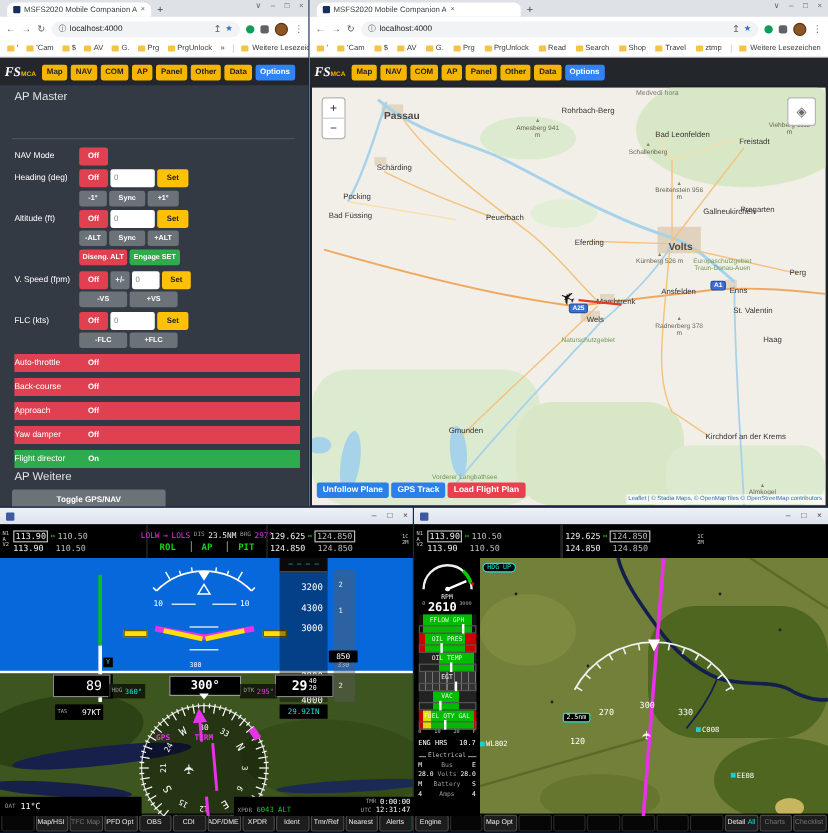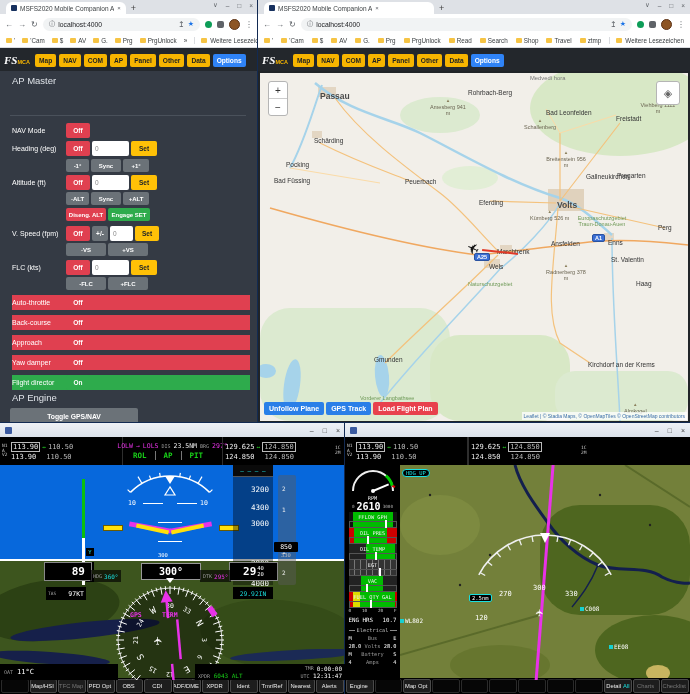--- a/index.html
+++ b/index.html
@@ -76,38 +76,38 @@
 .fblock.right{border-right:none;border-left:1px solid #2e2e2e}
 .fgut{display:flex;flex-direction:column;justify-content:center;font-size:4.5px;line-height:4.6px;color:#ccc;width:9px;flex:none}
 .frows{flex:1;display:flex;flex-direction:column;justify-content:center;gap:1px}
 .frow{display:flex;align-items:center;gap:2px;font-size:7px}
 .frow .std{color:#bbb}
 .fbox{border:1px solid #bbb;padding:0 1px}
 .farr{color:#23d023;font-size:6px}
 .ctrblock{flex:1;display:flex;flex-direction:column;justify-content:center;gap:1px;min-width:0;padding:0 2px}
 .wptrow{display:flex;align-items:center;gap:3px;justify-content:center;font-size:6.5px}
 .mag{color:#e832e8}.cyn{color:#1ae0e0}.grn2{color:#18d018}.glbl{color:#9a9a9a;font-size:5px}
-.modesrow{display:flex;justify-content:flex-start}
+.modesrow{display:flex;justify-content:space-between}
 .modesrow span{color:#18d018;font-weight:bold;font-size:7.5px;padding:0 8px;border-left:1px solid #777}
 .modesrow span:first-child{border-left:none}
 .mfdtitle{text-align:center;font-size:7.5px;color:#1ae0e0}
 .softkeys{position:absolute;left:0;right:0;bottom:0;height:14px;background:#000;display:flex;gap:1px;padding:1px}
 .sk{flex:1;background:#1d1d1d;border:1px solid #4a4a4a;border-radius:2px;display:flex;align-items:center;justify-content:center;font-size:5.8px;color:#ececec;min-width:0;white-space:nowrap;overflow:hidden}
 .sk.blank{background:#060606;border-color:#2a2a2a}
 .sk.dim span{color:#767676}
 .skx{color:#1ae0e0;margin-left:2px}
 
 .pfd-main{position:absolute;left:0;right:0;top:42px;height:215px;background:#0768dc;overflow:hidden;font-family:"DejaVu Sans Mono",monospace}
 .ground{position:absolute;left:0;right:0;top:95px;bottom:0;background:#3d551e}
 .gblob{position:absolute;border-radius:50%}
 .horizon{position:absolute;left:0;right:0;top:94px;height:2px;background:#fff}
 .hlabel{position:absolute;font-size:5.5px;color:#fff;z-index:3}
 .tape{position:absolute;background:rgba(0,0,0,.38);z-index:5}
 .tnum{position:absolute;right:4px;font-size:7.5px;color:#fff;transform:translateY(-50%)}
-.iasbox{position:absolute;left:44px;top:97px;width:40px;height:17px;background:#000;border:1px solid #888;color:#fff;font-size:11px;font-weight:bold;display:flex;align-items:center;justify-content:flex-end;padding-right:6px;z-index:7}
+.iasbox{position:absolute;left:44px;top:97px;width:40px;height:17px;background:#000;border:1px solid #888;color:#fff;font-size:11px;font-weight:normal;display:flex;align-items:center;justify-content:flex-end;padding-right:6px;z-index:7}
 .tasbox{position:absolute;left:46px;top:122px;width:36px;height:13px;background:#000;display:flex;align-items:center;justify-content:space-between;padding:0 2px;z-index:6}
 .tasbox .l{font-size:4.5px;color:#aaa}.tasbox .v{font-size:6.5px;color:#fff}
 .band-g{position:absolute;left:82px;top:14px;width:3px;height:59px;background:#0cc00c;z-index:6}
 .band-w{position:absolute;left:82px;top:73px;width:3px;height:47px;background:#fff;z-index:6}
 .vbug{position:absolute;left:86px;width:8px;height:8px;background:#000;color:#1ae0e0;font-size:5.5px;display:flex;align-items:center;justify-content:center;z-index:7;transform:translateY(-50%)}
 .selalt{position:absolute;left:233px;top:0;width:40px;height:11px;background:#0a0a0a;border-bottom:1px solid #555;color:#1ae0e0;font-size:6px;display:flex;align-items:center;justify-content:center;z-index:7}
 .altbox{position:absolute;left:229px;top:97px;width:47px;height:17px;background:#000;border:1px solid #888;z-index:7;display:flex;align-items:center;justify-content:center;gap:1px}
 .altbox .big{font-size:11px;font-weight:bold;color:#fff}
 .altbox .sm{display:flex;flex-direction:column;font-size:5.5px;line-height:5.5px;color:#fff}
 .barobox{position:absolute;left:233px;top:122px;width:40px;height:12px;background:#000;color:#1ae0e0;font-size:6.3px;display:flex;align-items:center;justify-content:center;z-index:6}
@@ -125,21 +125,21 @@
 .smbox{position:absolute;top:105px;height:12px;background:rgba(0,0,0,.65);display:flex;align-items:center;gap:2px;padding:0 3px;z-index:9;font-size:6px}
 .gpslbl{position:absolute;font-size:6.5px;font-weight:bold;color:#e832e8;z-index:9}
 .avinfo-l{position:absolute;left:0;top:199px;width:110px;height:16px;background:#000;display:flex;align-items:center;gap:4px;padding:0 4px;z-index:10}
 .avinfo-r{position:absolute;left:195px;right:0;top:199px;height:16px;background:#000;z-index:10;font-size:6px;color:#fff}
 .rosewrap{position:absolute;left:110px;top:115px;width:120px;height:120px;z-index:6}
 .roseplane{position:absolute;left:152px;top:167px;font-size:15px;color:#fff;transform:rotate(-90deg);z-index:8}
 
 .mfd-main{position:absolute;left:0;right:0;top:42px;height:215px;background:#73803a;overflow:hidden;font-family:"DejaVu Sans Mono",monospace}
 .eis{position:absolute;left:0;top:0;bottom:0;width:55px;background:#000;z-index:20;color:#fff;display:flex;flex-direction:column;align-items:center;padding-top:2px}
 .eis .glabel{font-size:5.3px;color:#eee;margin-top:2px}
-.rpmrow{display:flex;align-items:center;gap:2px}
+.rpmrow{display:flex;align-items:flex-start;gap:2px}
 .rpmrow .mm{font-size:4.3px;color:#aaa}
 .rpmrow .val{font-size:10px;font-weight:bold}
 .gbar{position:relative;width:46px;height:5px;border:1px solid #555;margin-top:1px}
 .gbar .ptr{position:absolute;top:-2px;width:2px;height:8px;background:#fff}
 .g-fflow{background:linear-gradient(90deg,#111 0 8%,#0b0 8% 92%,#111 92%)}
 .g-oilp{background:linear-gradient(90deg,#c00 0 10%,#0b0 10% 80%,#c00 80%)}
 .g-oilt{background:linear-gradient(90deg,#222 0 35%,#0b0 35% 95%,#222 95%)}
 .g-egt{background:repeating-linear-gradient(90deg,#333 0 5px,#777 5px 6px)}
 .g-vac{background:linear-gradient(90deg,#222 0 25%,#0b0 25% 70%,#222 70%)}
 .g-fuel{background:linear-gradient(90deg,#c00 0 8%,#dd0 8% 22%,#0b0 22% 95%,#c00 95%)}
@@ -325,21 +325,21 @@
         <span class="lbl">Yaw damper</span>
         <button class="b w24 tb red">Off</button>
       </div>
 
       <div class="row tgl grn" style="top: 304px;">
         <span class="lbl">Flight director</span>
         <button class="b w24 tb grn">On</button>
       </div>
     </div>
 
-    <div class="sect" style="top:321px">AP Engine</div>
+    <div class="sect" style="top:321px">AP Weitere</div>
     <button class="tglbtn">Toggle GPS/NAV</button>
   </div>
 </div>
 
 <div class="win" style="left:258px;top:0;width:432px;height:423px;background:#fff">
   <div class="tabstrip">
     <div class="tab" style="width:160px">
       <span class="fav"></span>
       <span class="t">MSFS2020 Mobile Companion A</span>
       <span class="x">×</span>

